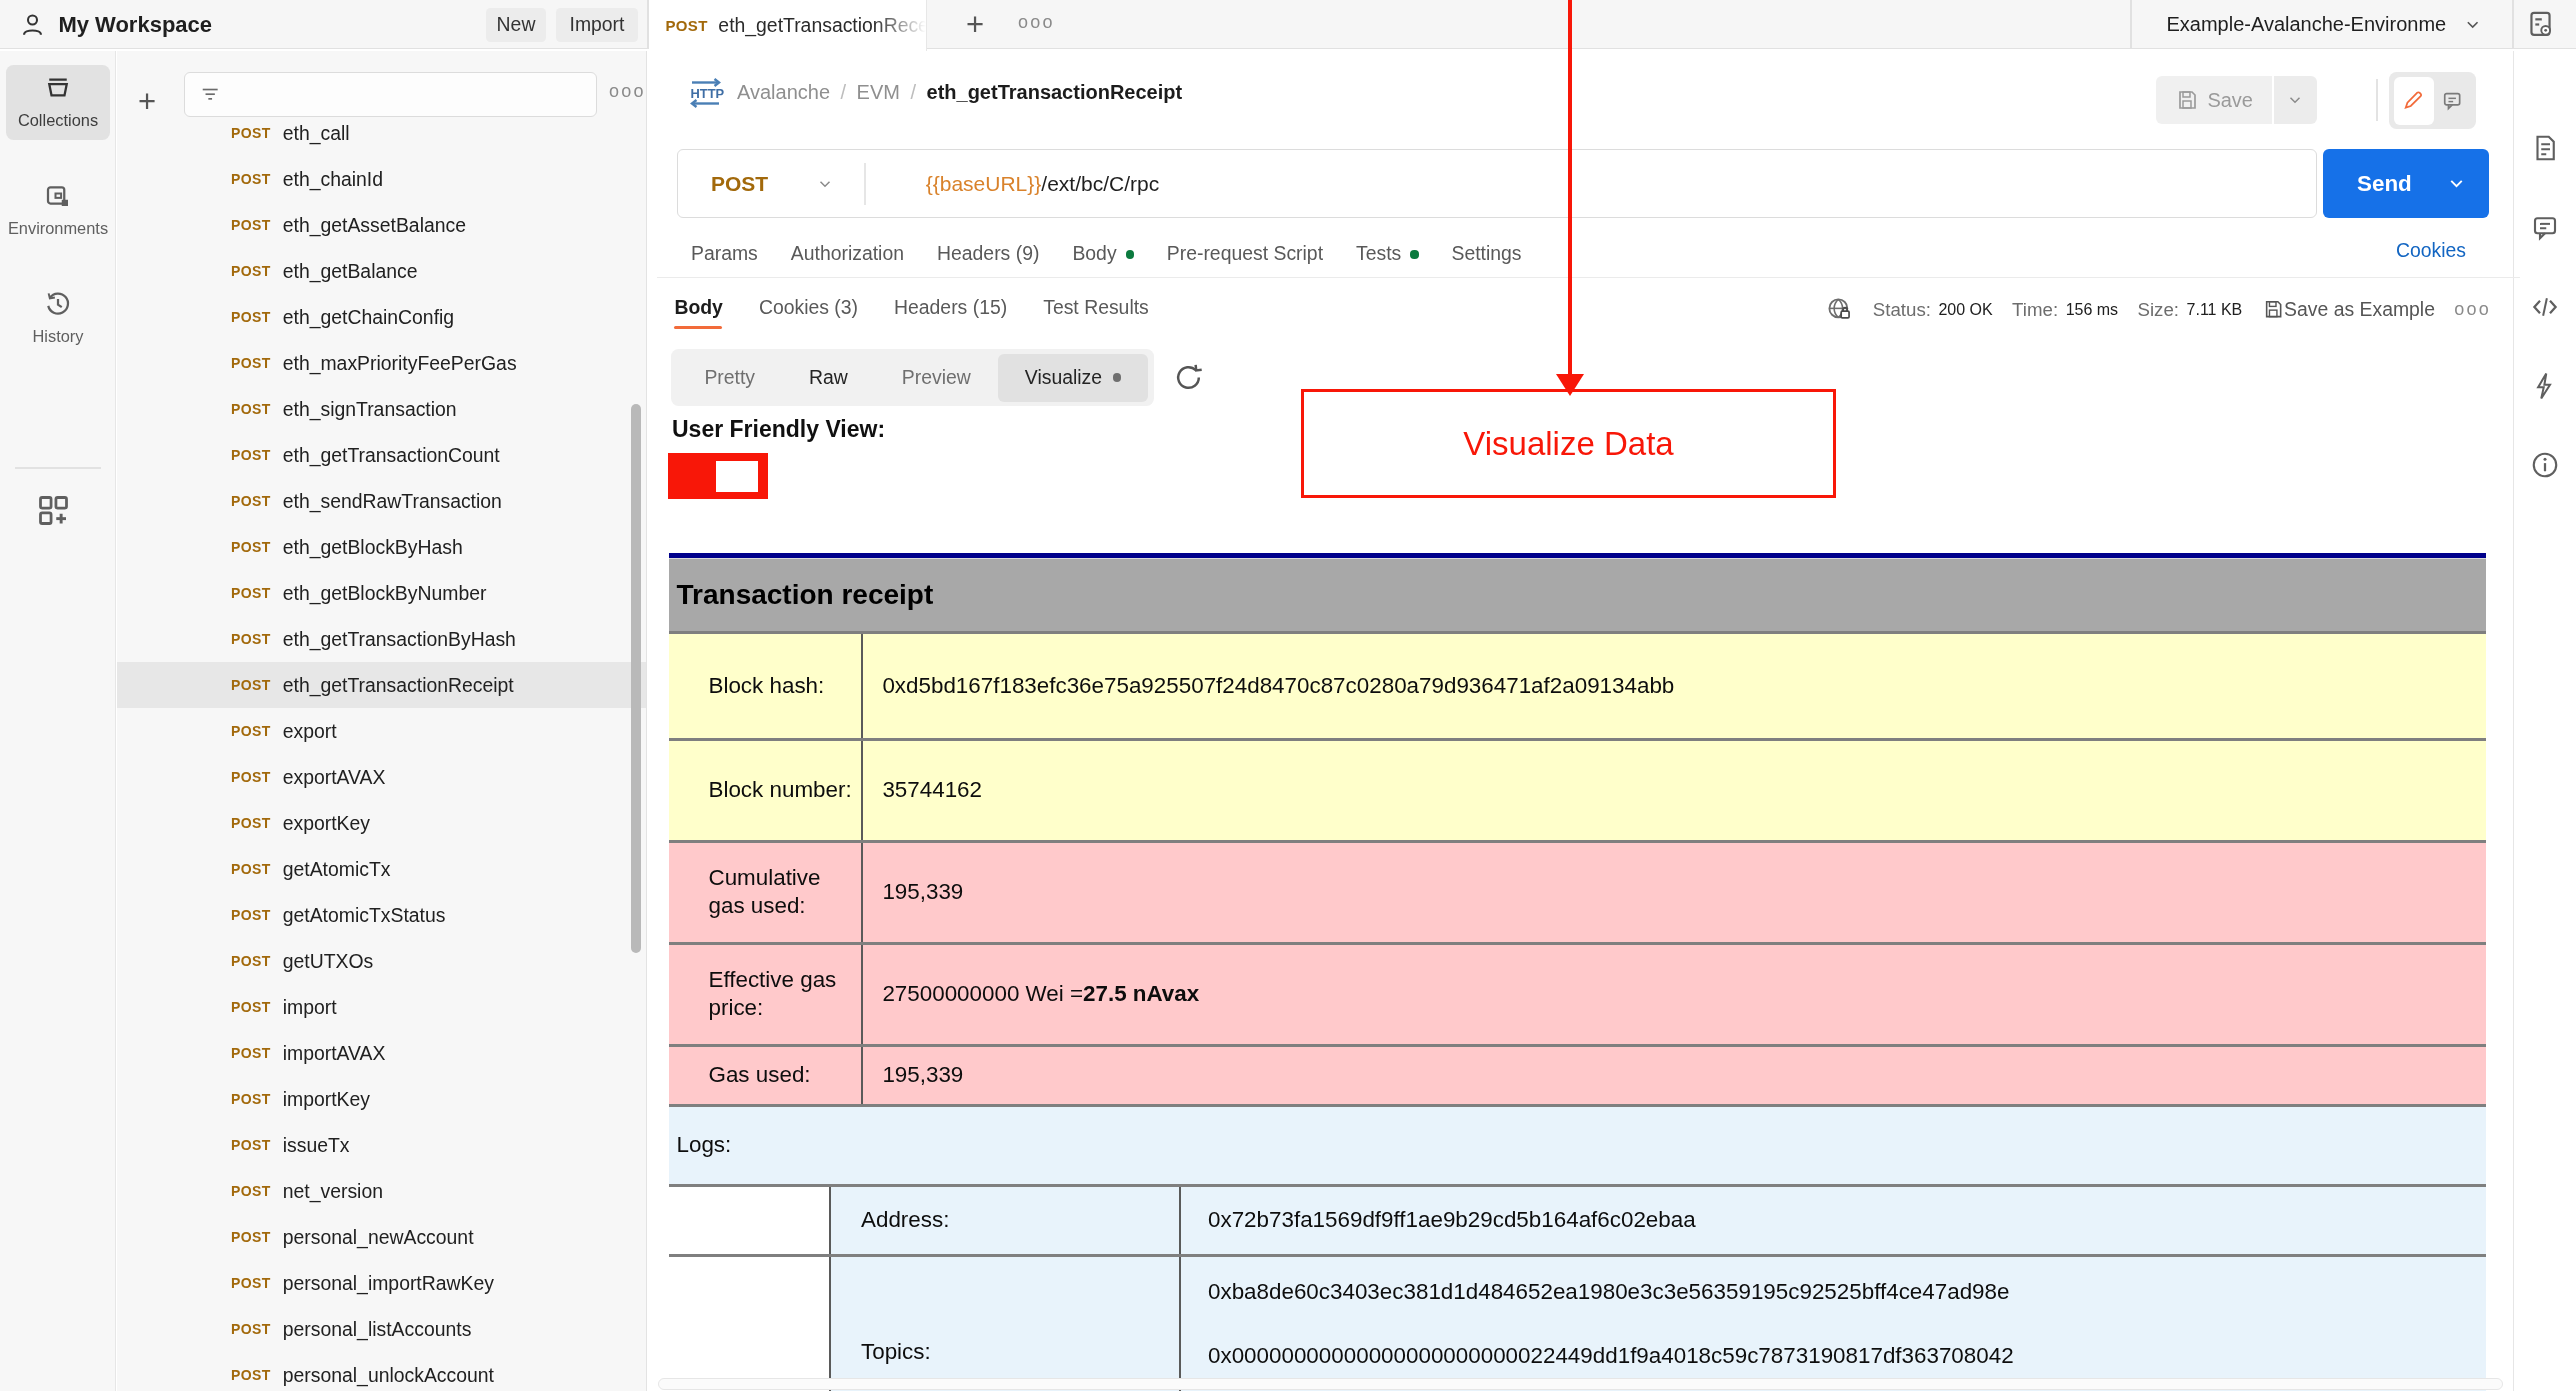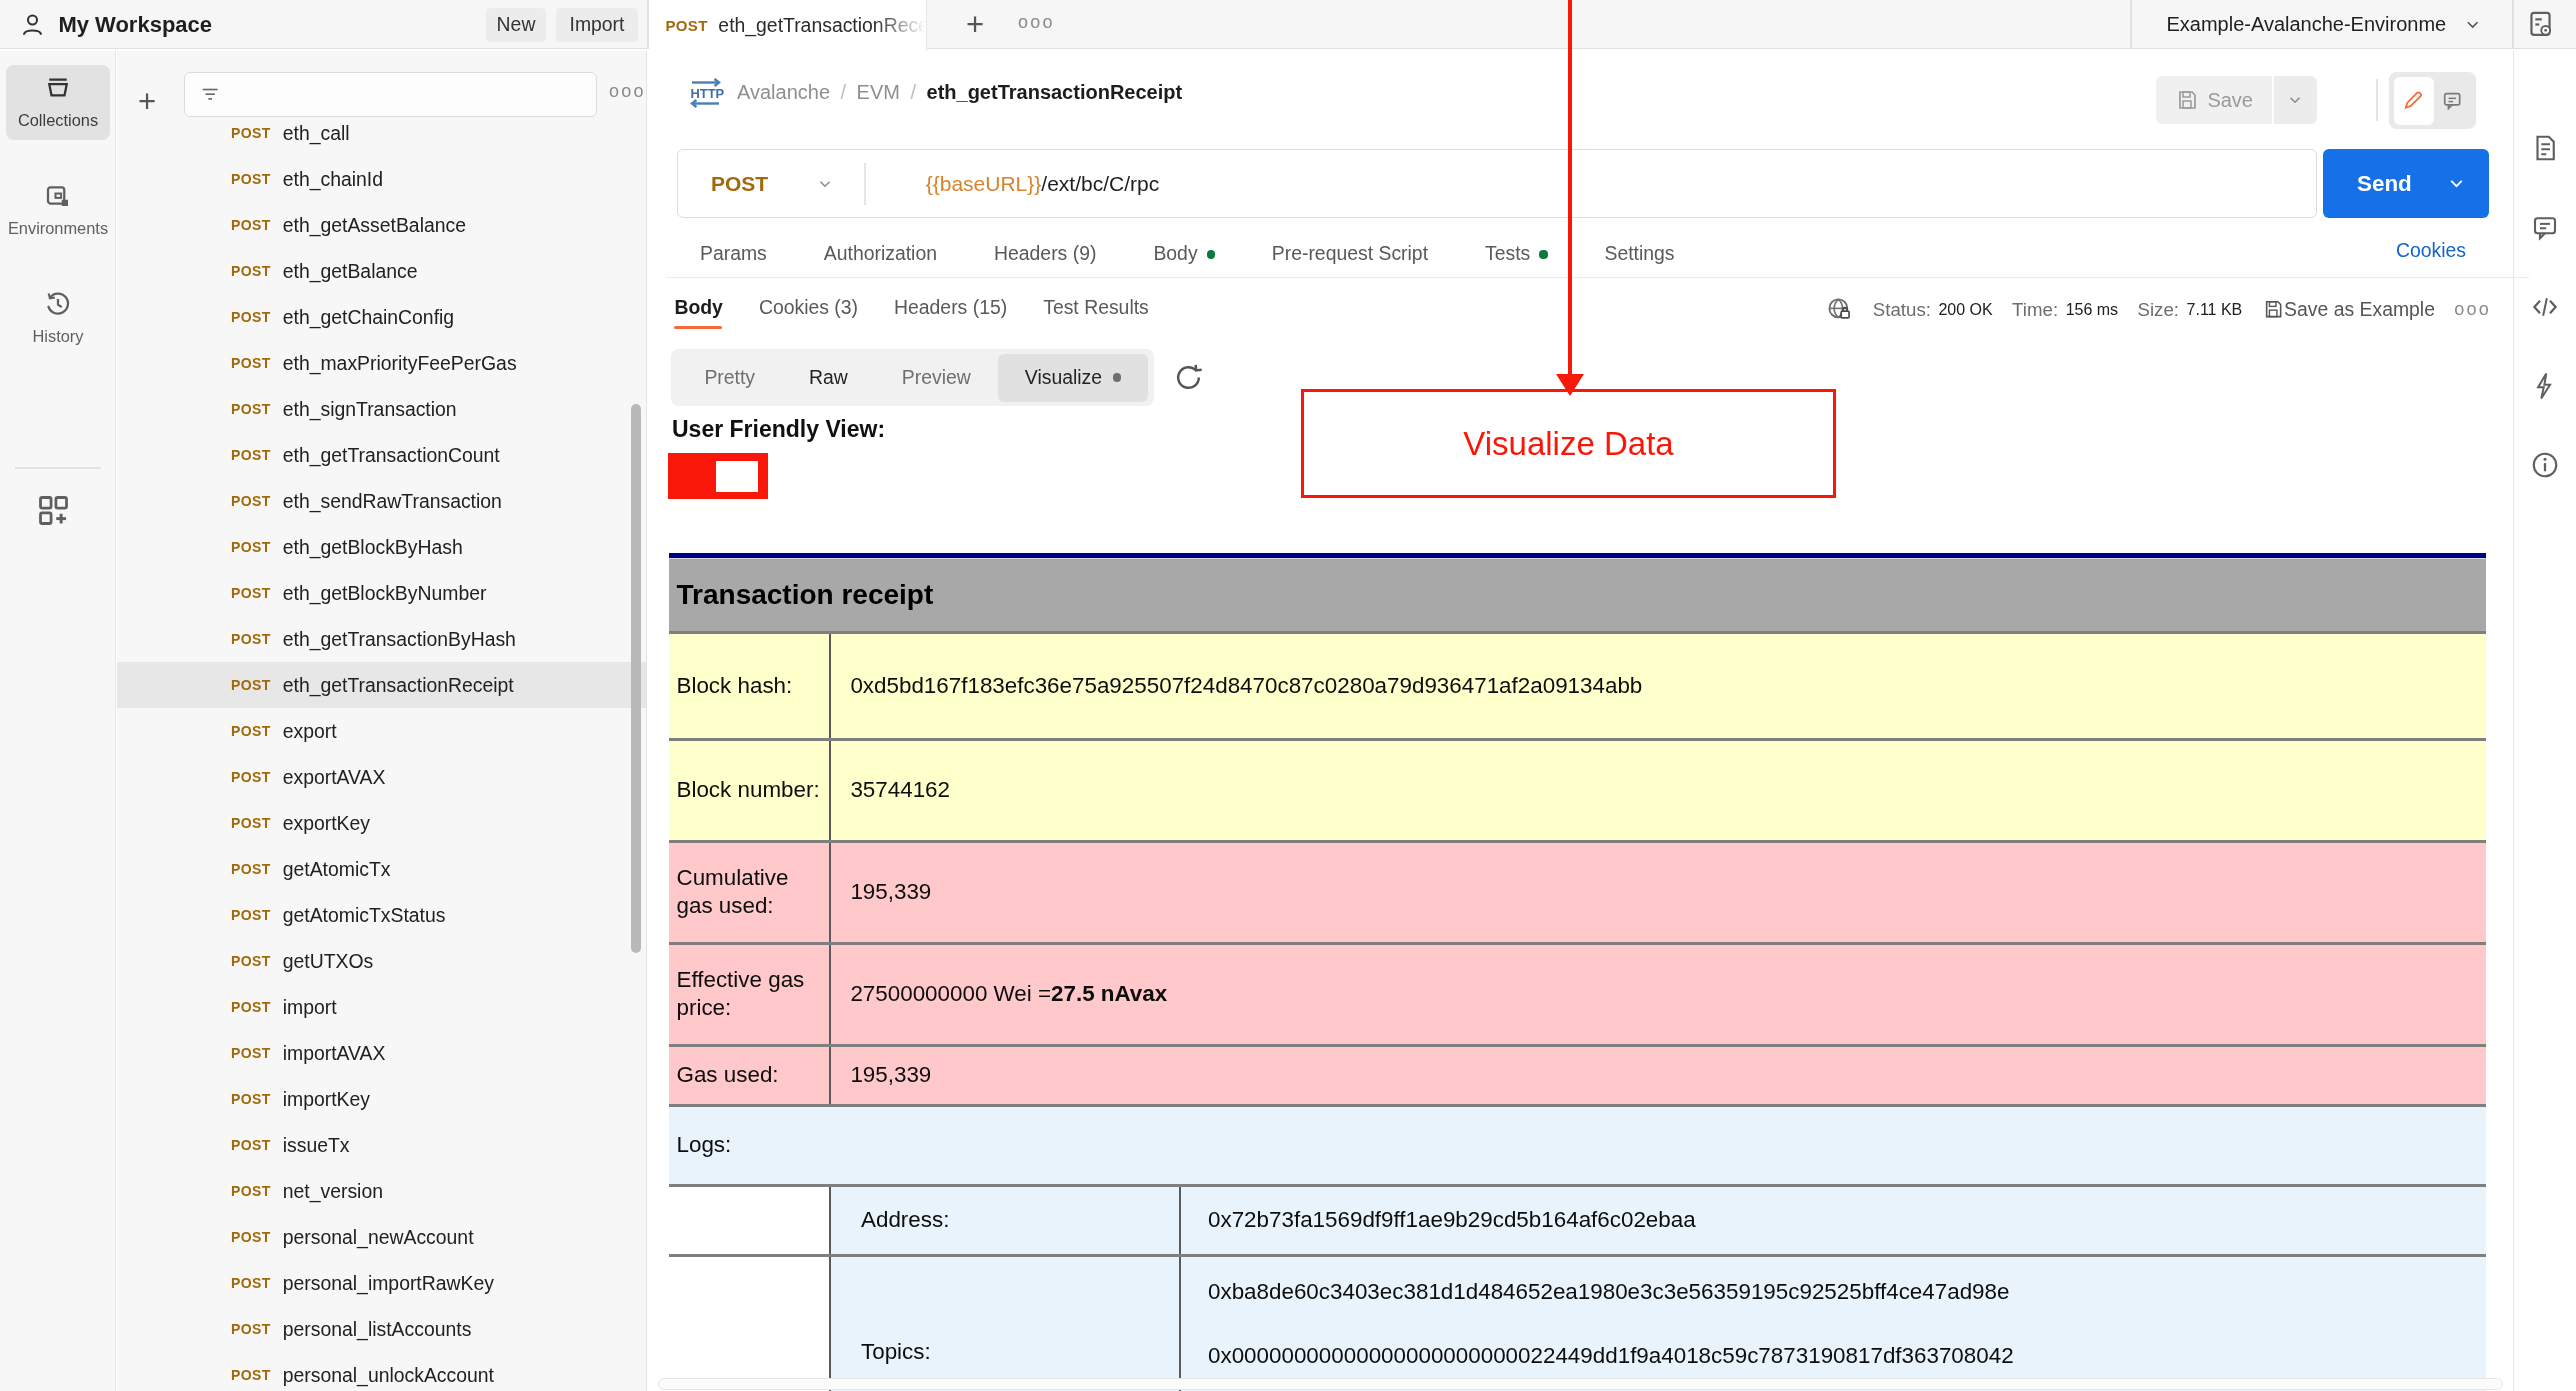--- a/index.html
+++ b/index.html
@@ -95,22 +95,22 @@
   .url-method-chev { margin-left:48px; cursor:pointer; }
   .url-vsep { width:1.5px; height:42px; background:#e6e6e6; margin-left:30px; }
   .url-text { font-size:21px; margin-left:60px; white-space:nowrap; cursor:text; }
   .url-var { color:#d9822b; }
   .url-path { color:#1f1f1f; }
   .send-btn { position:absolute; left:1674px; top:16.4px; width:166px; height:69px; background:#1671e8;
               border-radius:6px; display:flex; align-items:center; cursor:pointer; }
   .send-label { color:#fff; font-size:22.4px; font-weight:700; margin-left:34px; }
   .send-chev { margin-left:34px; }
 
-  .req-tabs { position:absolute; left:17px; top:179px; width:100%; height:48px; display:flex; align-items:center;
-              padding-left:34px; gap:57px; border-bottom:1.5px solid #ebebeb; }
+  .req-tabs { position:absolute; left:8px; top:179px; width:100%; height:48px; display:flex; align-items:center;
+              padding-left:34px; gap:33px; border-bottom:1.5px solid #ebebeb; }
   .req-tab { font-size:19.4px; color:#595959; cursor:pointer; white-space:nowrap; }
   .req-tab.dot::after { content:""; display:inline-block; width:8.2px; height:8.2px; border-radius:50%;
                         background:#0b7a3e; margin-left:9px; vertical-align:1.5px; }
   .cookies-link { position:absolute; right:46px; top:10.5px; font-size:19.4px; color:#1265c2; cursor:pointer; }
 
   .resp-head { position:absolute; left:0; top:230px; width:100%; height:57px; }
   .resp-tabs { position:absolute; left:25.4px; top:0; display:flex; gap:36px; align-items:center; height:57px; }
   .resp-tab { font-size:19.4px; color:#595959; cursor:pointer; position:relative; padding-bottom:4.5px; }
   .resp-tab.active { color:#1c1c1c; font-weight:700; }
   .resp-tab.active::after { content:""; position:absolute; left:0; bottom:-6px; width:48px; height:3.7px;
@@ -144,21 +144,21 @@
   .ann-box { position:absolute; left:1301px; top:389px; width:535px; height:109px; border:3.7px solid #f81708;
              display:flex; align-items:center; justify-content:center; z-index:49; background:transparent; }
   .ann-text { font-size:33px; color:#f81708; }
 
   
   .vtable { position:absolute; left:669px; top:553px; width:1817px; z-index:1; }
   .v-topline { height:4.5px; background:#00008b; }
   .v-header { height:73px; background:#a8a8a8; display:flex; align-items:center; padding-left:7.5px;
               border-top:1.5px solid #d9d9d9; }
   .v-title { font-size:28px; font-weight:700; color:#000; }
-  .vrow { display:flex; border-top:3px solid #7f7f7f; height:102px; }
+  .vrow { display:flex; border-top:3px solid #7f7f7f; height:102px;padding-left:32px; }
   .vrow.h-hash { height:107px; }
   .vrow.h-short { height:60px; }
   .vrow.yellow { background:#ffffcb; }
   .vrow.pink { background:#ffc9cb; }
   .v-label { width:162px; flex:none; display:flex; align-items:center; padding-left:7.5px; font-size:22.4px;
              color:#0d0d0d; line-height:28px; border-right:2.2px solid #5a5a5a; }
   .v-value { flex:1; display:flex; align-items:center; padding-left:19.4px; font-size:22.4px; color:#0d0d0d; }
   .v-bold { font-weight:700; }
   .logs-head { border-top:3px solid #7f7f7f; height:80px; background:#e8f3fb; display:flex; align-items:center;
                padding-left:7.5px; font-size:22.4px; color:#0d0d0d; }

